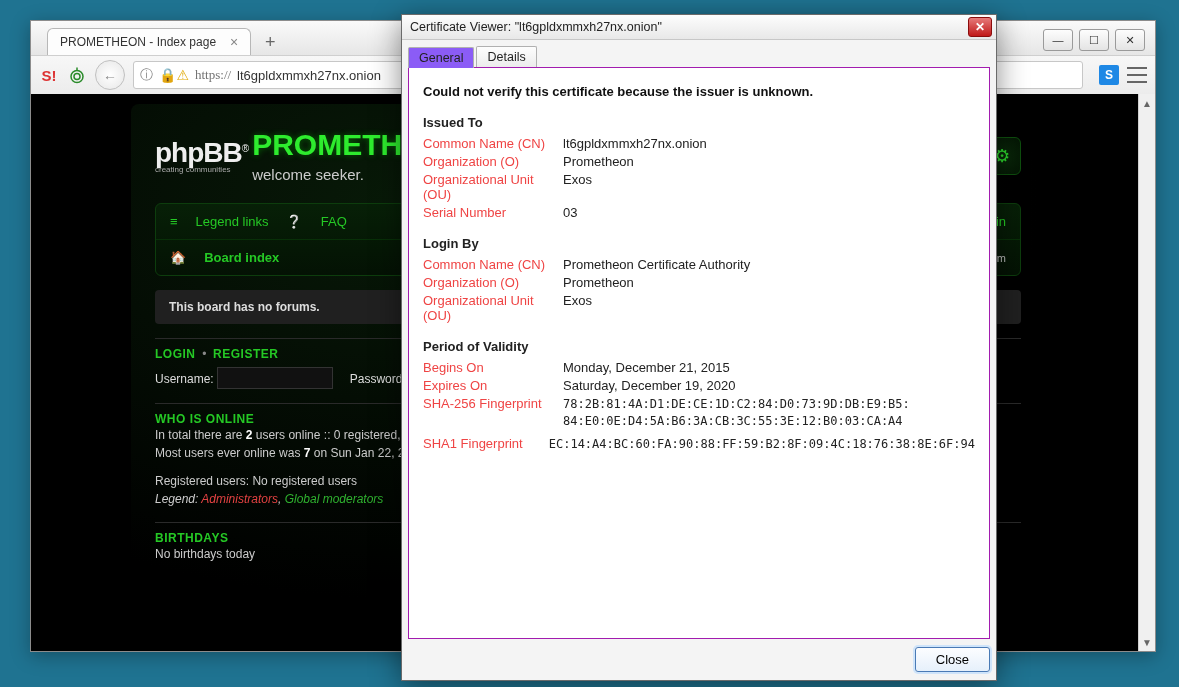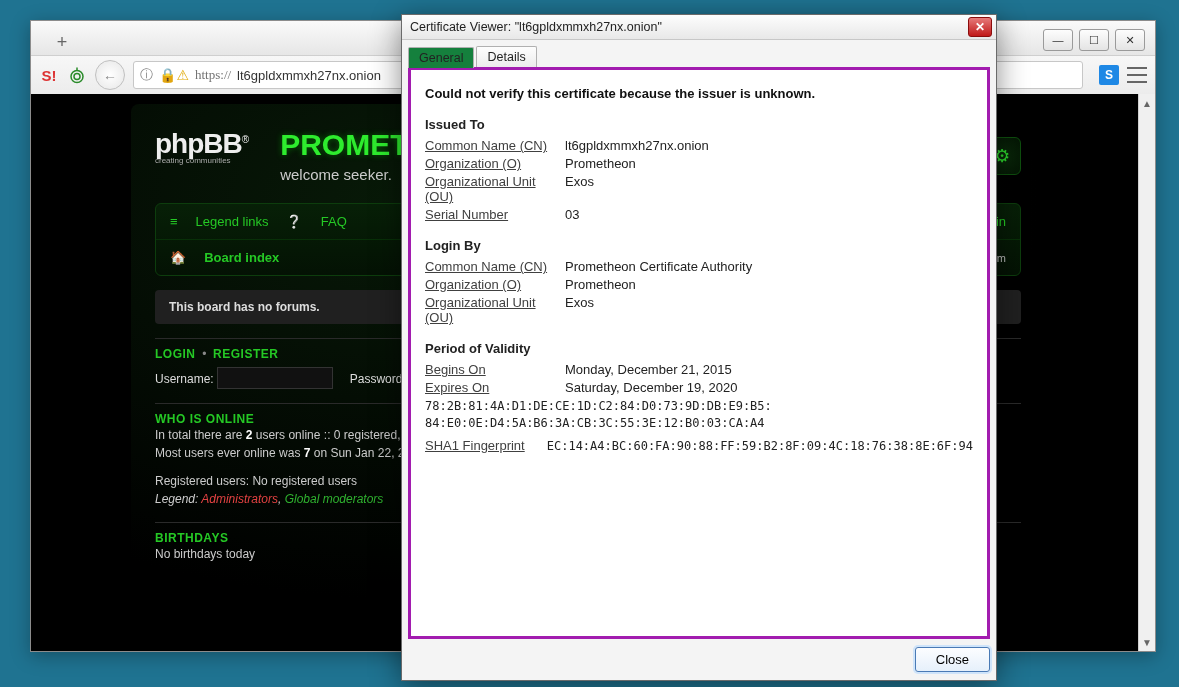--- a/index.html
+++ b/index.html
@@ -24,21 +24,21 @@
   .blue-sq{width:20px;height:20px;background:#1e88e5;color:#fff;border-radius:2px;display:flex;align-items:center;justify-content:center;font-weight:bold;font-size:12px;}
   .hamburger{width:20px;height:16px;display:flex;flex-direction:column;justify-content:space-between;}
   .hamburger div{height:2px;background:#666;}
   .viewport{position:absolute;left:0;right:0;top:73px;bottom:0;background:#000;overflow:hidden;}
   .scrollbar{position:absolute;right:0;top:0;bottom:0;width:16px;background:#f0f0f0;border-left:1px solid #d0d0d0;}
   .scroll-track{position:absolute;left:2px;right:2px;top:18px;bottom:18px;}
   .scroll-arrow{position:absolute;left:0;right:0;height:18px;display:flex;align-items:center;justify-content:center;color:#666;font-size:10px;}
   
   .forum{position:absolute;left:100px;right:110px;top:10px;background:radial-gradient(ellipse at 30% 20%,#081a08 0%,#000 70%);border-radius:8px;padding:24px 24px 40px 24px;color:#bfbfbf;font-size:12px;}
   .forum-header{display:flex;align-items:center;justify-content:space-between;}
-  .logo-blk{display:flex;align-items:flex-start;gap:32px;}
+  .logo-blk{display:flex;align-items:center;gap:4px;}
   .phpbb{color:#eee;font-size:28px;font-weight:bold;letter-spacing:-1px;}
   .phpbb sup{font-size:10px;font-weight:normal;}
   .phpbb-sub{display:block;font-size:8px;font-weight:normal;color:#aaa;margin-top:-4px;}
   .site-name{color:#2eec2e;font-size:30px;font-weight:bold;text-shadow:0 0 6px rgba(0,255,0,.35);}
   .tagline{display:block;color:#ccc;font-size:15px;margin-top:4px;}
   .gear-btn{width:36px;height:36px;border:1px solid #0e4e0e;border-radius:6px;background:radial-gradient(#0a2a0a,#041504);display:flex;align-items:center;justify-content:center;color:#2bd22b;font-size:18px;}
   .nav-panel{margin-top:20px;border:1px solid #0d3d0d;border-radius:6px;background:linear-gradient(#072007,#041204);color:#25c825;padding:0;}
   .nav-row{display:flex;justify-content:space-between;align-items:center;padding:10px 14px;}
   .nav-row + .nav-row{border-top:1px solid #083008;}
   .ql{display:flex;gap:18px;align-items:center;font-size:13px;}
@@ -56,42 +56,46 @@
   .who b{color:#fff;}
   .legend-admin{color:#e34242;}
   .legend-mod{color:#2fb22f;}
   .dot{color:#888;}
   
   .cert-dialog{position:absolute;left:401px;top:14px;width:594px;height:665px;border:1px solid #6a6a6a;background:#f4f4f4;box-shadow:0 6px 28px rgba(0,0,0,.45);font-size:13px;}
   .cert-title{height:24px;background:linear-gradient(#fdfdfd,#e8e8e8);border-bottom:1px solid #c7c7c7;display:flex;align-items:center;justify-content:space-between;padding:0 4px 0 8px;font-size:12.5px;color:#222;}
   .cert-close{width:22px;height:18px;background:linear-gradient(#e67a7a,#c01818);border:1px solid #8a0c0c;border-radius:3px;color:#fff;display:flex;align-items:center;justify-content:center;font-size:12px;font-weight:bold;}
   .cert-tabs{display:flex;padding:6px 6px 0 6px;}
   .cert-tab{padding:3px 10px;border:1px solid #b0b0b0;border-bottom:none;background:linear-gradient(#fdfdfd,#ececec);font-size:12.5px;border-radius:2px 2px 0 0;margin-right:2px;}
-  .cert-tab.active{background:#15803d;position:relative;top:1px;}
-  .cert-body{border:3px solid #a21caf;background:#fff;margin:0 6px;height:572px;padding:16px 14px;box-sizing:border-box;}
+  .cert-tab.active{background:#8b5cf6;position:relative;top:1px;}
+  .cert-body{border:1px solid #a21caf;background:#fff;margin:0 6px;height:572px;padding:16px 14px;box-sizing:border-box;}
   .cert-row{display:flex;margin:3px 0;}
-  .cert-label{width:140px;color:#404040;text-decoration:underline;}
+  .cert-label{width:140px;color:#ef4444;}
   .cert-val{flex:1;color:#222;}
   .cert-val.mono{font-family:Consolas,Menlo,monospace;font-size:12px;line-height:1.4;}
   .cert-h{font-weight:bold;margin-top:16px;margin-bottom:6px;}
   .cert-warn{font-weight:bold;color:#111;margin-bottom:4px;}
   .cert-footer{position:absolute;left:6px;right:6px;bottom:8px;display:flex;justify-content:flex-end;}
   .cert-footer button{padding:4px 20px;border:1px solid #4a7ab5;border-radius:3px;background:linear-gradient(#fcfdff,#e6f0fb);font-size:13px;box-shadow:0 0 0 2px #cfe4fa;}
 </style>
 </head>
 <body>
 
 <div class="browser-window">
   <div class="win-controls">
     <div class="win-btn">—</div>
     <div class="win-btn">☐</div>
     <div class="win-btn">✕</div>
   </div>
 
   <div class="tab-strip">
+    <div class="tab">
+      <span>PROMETHEON - Index page</span>
+      <span class="tab-close">×</span>
+    </div>
     <div class="tab-add">+</div>
   </div>
 
   <div class="toolbar">
     <span class="tb-ic" style="color:#d33;font-weight:bold;">S!</span>
     <span class="tb-ic green">
       <svg width="18" height="18" viewBox="0 0 24 24">
           <circle cx="12" cy="14" r="8" fill="none" stroke="#2a8b2a" stroke-width="2"></circle>
           <circle cx="12" cy="14" r="4" fill="none" stroke="#2a8b2a" stroke-width="2"></circle>
           <path d="M12 2 L12 6" stroke="#2a8b2a" stroke-width="2"></path>
@@ -240,20 +244,21 @@
     <div class="cert-row">
         <span class="cert-label">Begins On</span>
         <span class="cert-val">Monday, December 21, 2015</span>
       </div>
     <div class="cert-row">
         <span class="cert-label">Expires On</span>
         <span class="cert-val">Saturday, December 19, 2020</span>
       </div>
 
     <div class="cert-row">
+        <span class="cert-label">SHA-256 Fingerprint</span>
         <span class="cert-val mono"><span>78:2B:81:4A:D1:DE:CE:1D:C2:84:D0:73:9D:DB:E9:B5:</span><br><span>84:E0:0E:D4:5A:B6:3A:CB:3C:55:3E:12:B0:03:CA:A4</span></span>
       </div>
     <div class="cert-row" style="margin-top:6px;">
         <span class="cert-label">SHA1 Fingerprint</span>
         <span class="cert-val mono">EC:14:A4:BC:60:FA:90:88:FF:59:B2:8F:09:4C:18:76:38:8E:6F:94</span>
       </div>
   </div>
   <div class="cert-footer">
     <button>Close</button>
   </div>

